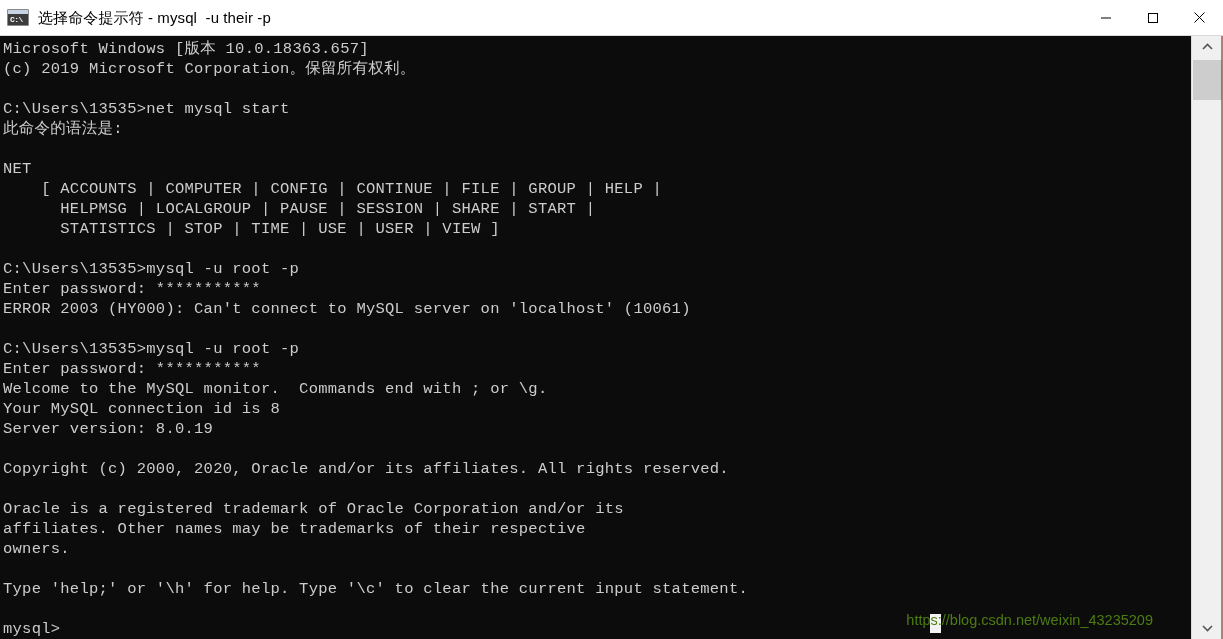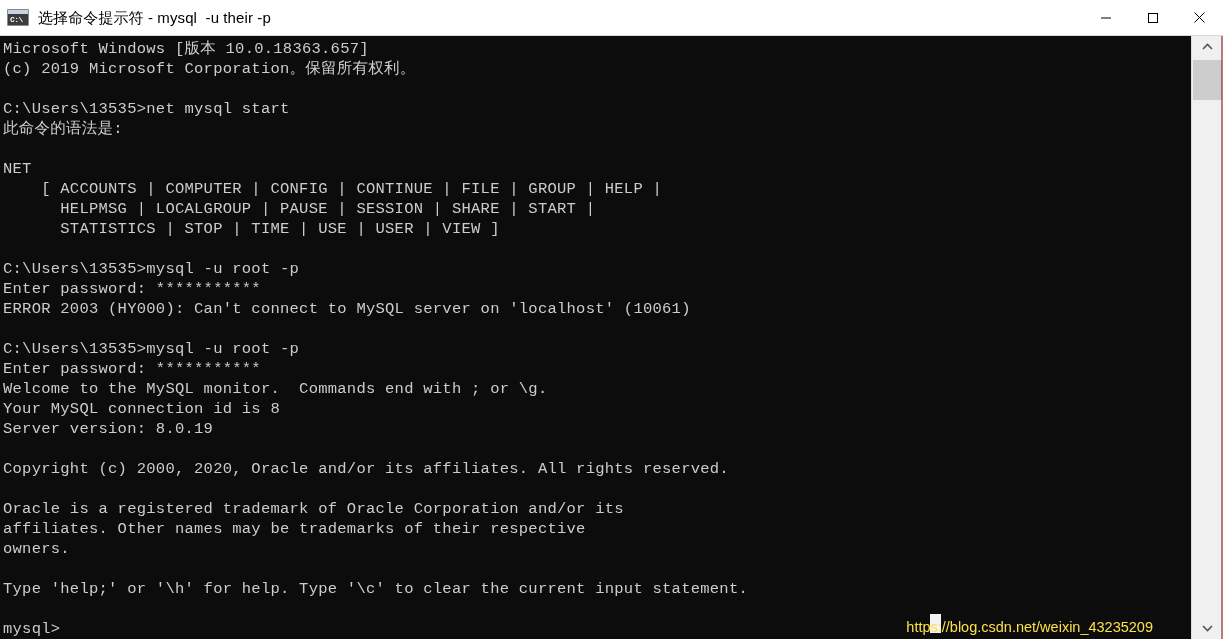--- a/index.html
+++ b/index.html
@@ -115,24 +115,24 @@
     position: absolute;
     left: 930px;
     top: 578px;
     width: 11px;
     height: 19px;
     background: #f2f2f2;
   }
   #watermark {
     position: absolute;
     right: 6px;
-    bottom: 4px;
+    bottom: 11px;
     font-family: "Liberation Sans", sans-serif;
     font-size: 14.5px;
-    color: #fde047;
+    color: #4d7c0f;
     white-space: pre;
   }
 
   
   #scrollbar {
     position: absolute;
     right: 0;
     top: 36px;
     width: 32px;
     height: 603px;

